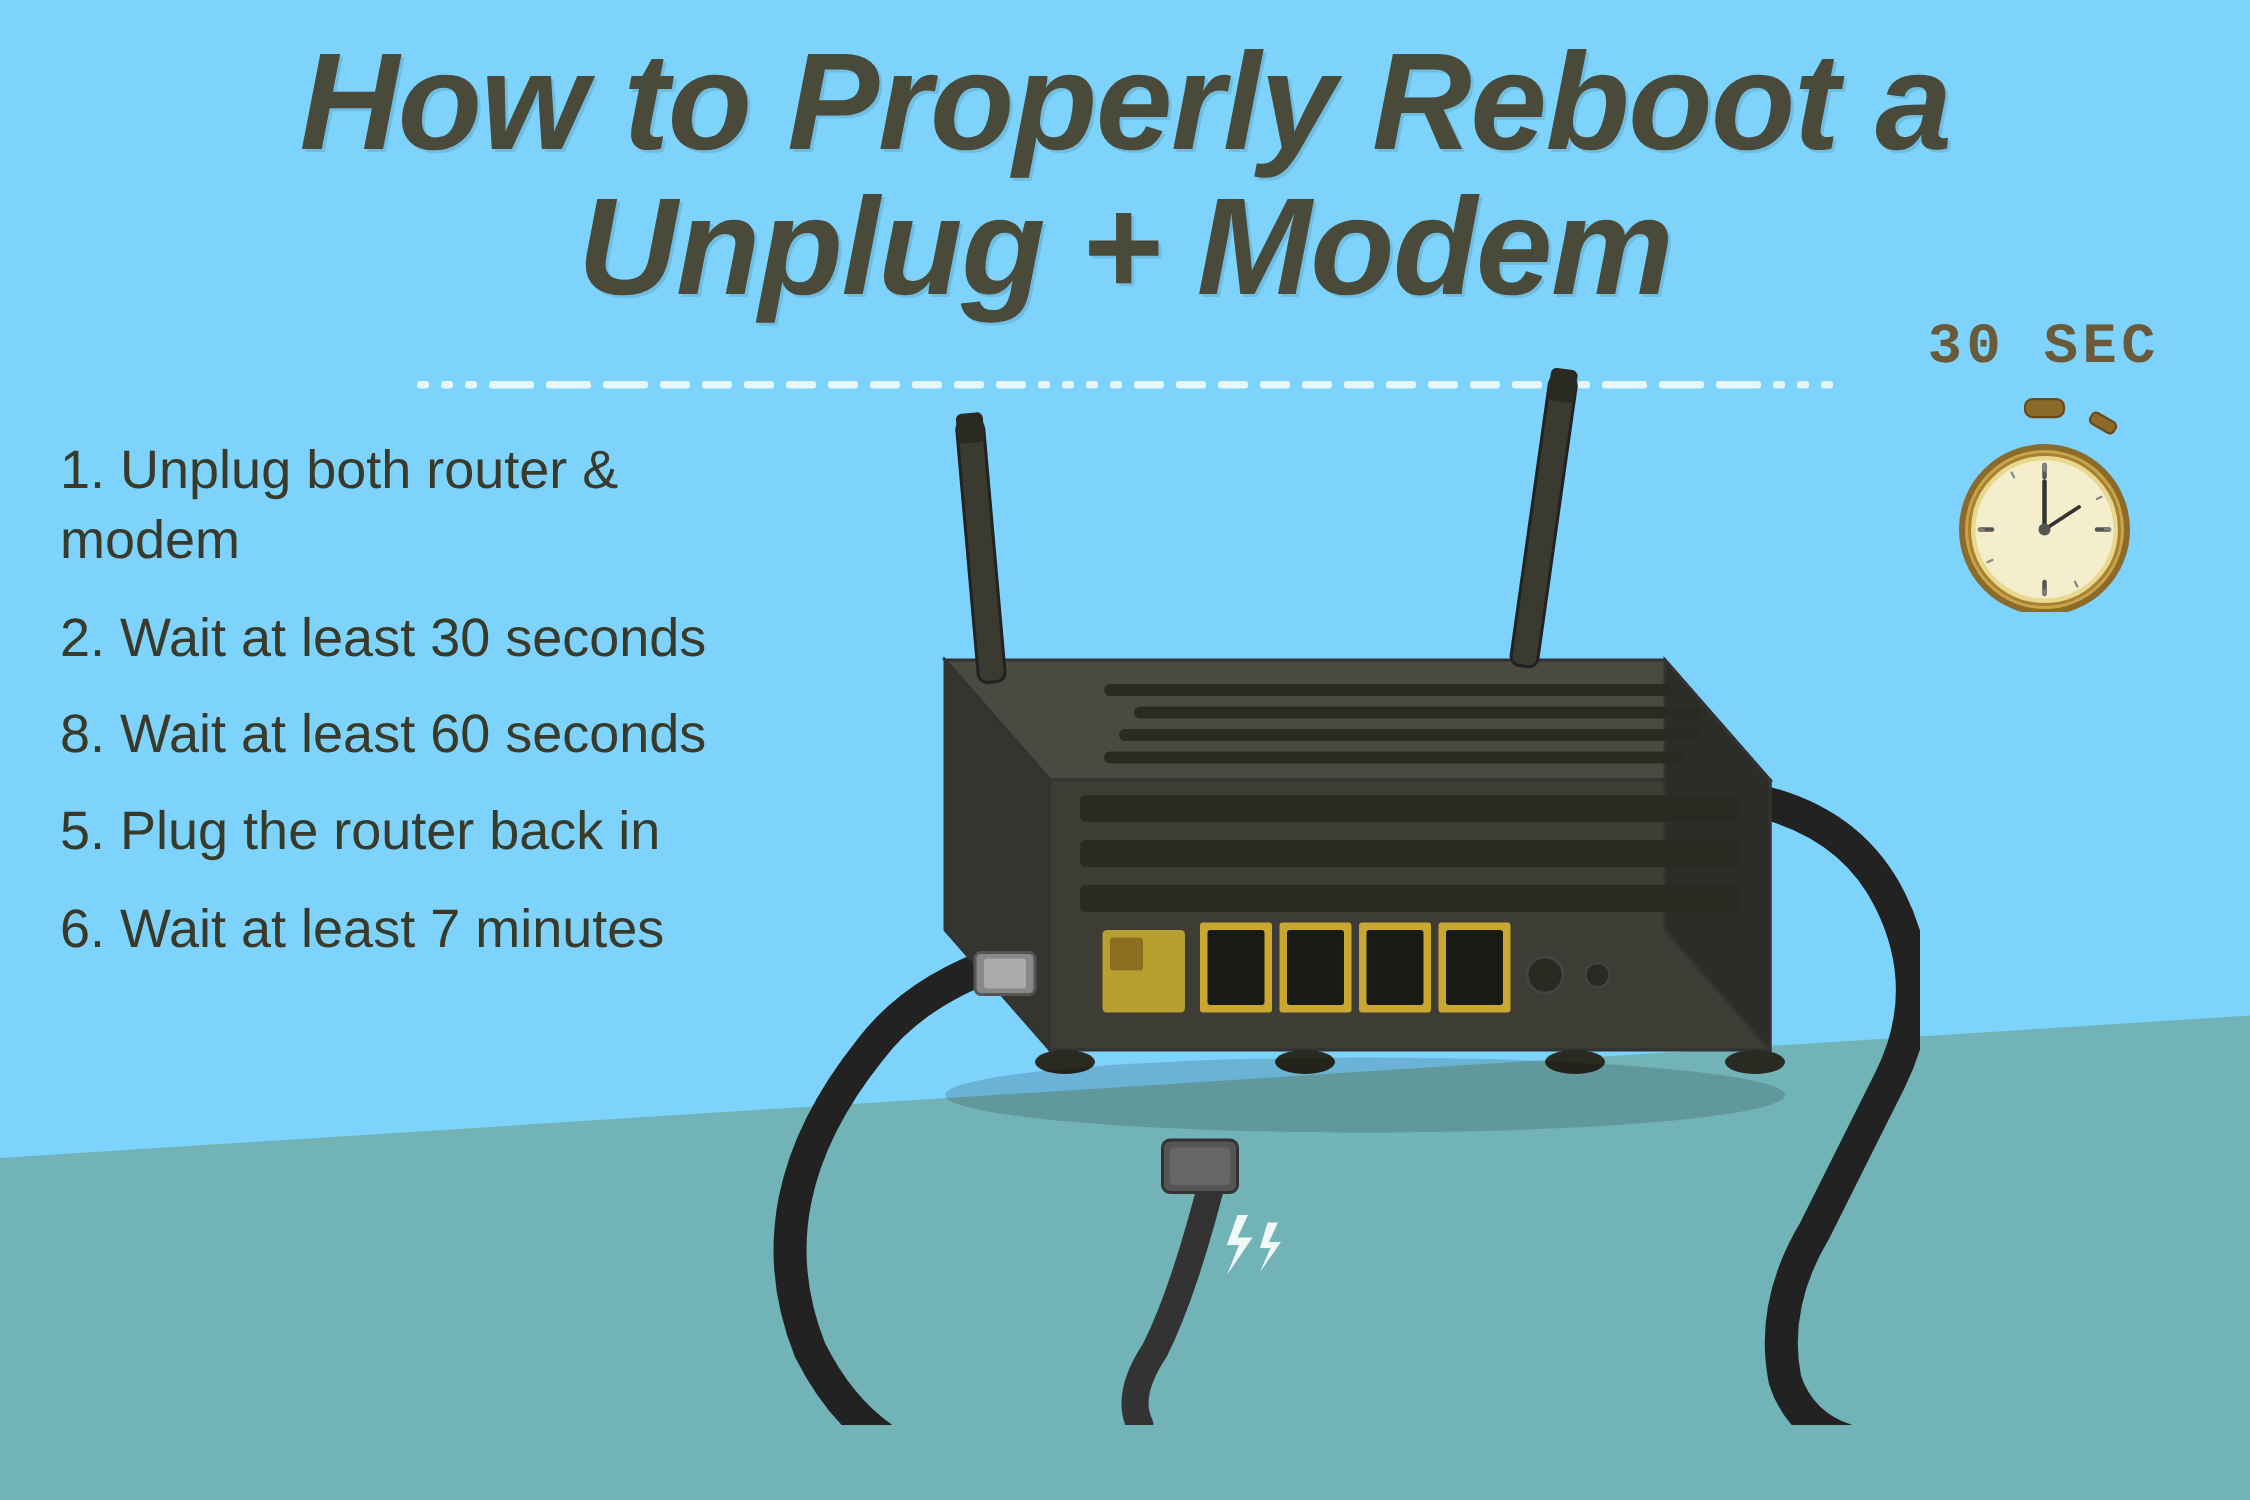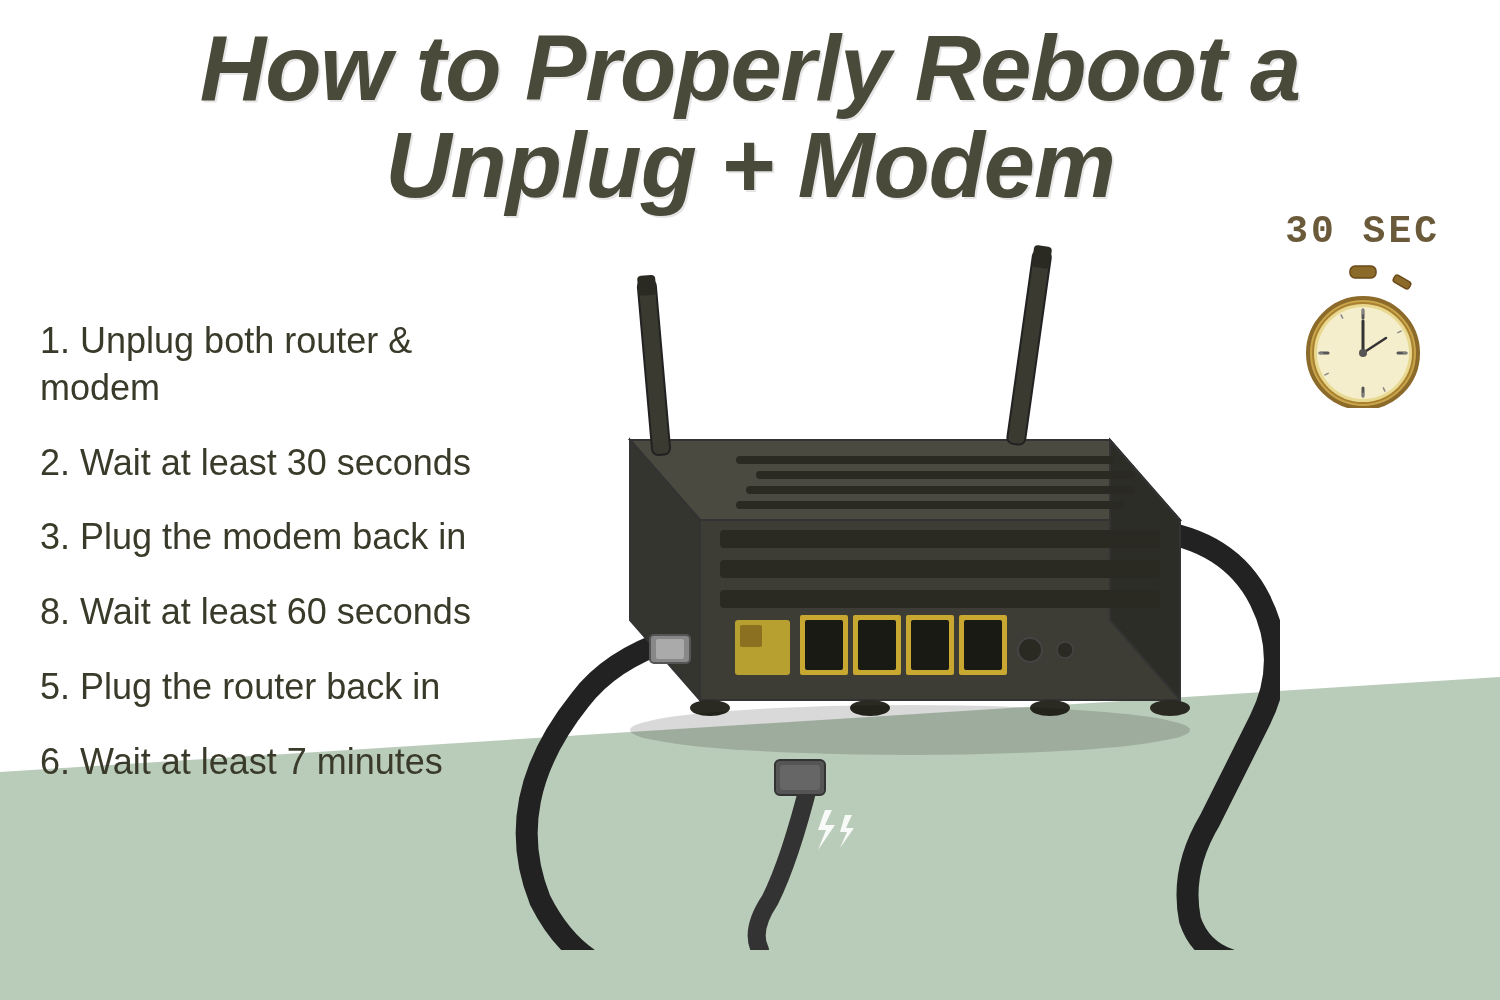--- a/index.html
+++ b/index.html
@@ -9,21 +9,21 @@
       height: 1000px;
       background-color: #8fbc8f;
       overflow: hidden;
       font-family: Georgia, serif;
       position: relative;
     }
 
     .bg {
       width: 100%;
       height: 100%;
-      background-color: #ffffff;
+      background-color: #7dd3fc;
       position: relative;
     }
 
     
     .shadow-band {
       position: absolute;
       bottom: 0;
       left: 0;
       width: 100%;
       height: 380px;
@@ -60,21 +60,20 @@
       width: 480px;
     }
 
     .step-item {
       font-family: 'Arial', sans-serif;
       font-size: 36px;
       font-weight: 400;
       color: #3a3a2a;
       line-height: 1.3;
       margin-bottom: 18px;
-      margin-top: 28px;
     }
 
     .step-item.step-7 {
       line-height: 1.3;
     }
 
     .step-item .step-indent {
       margin-left: 40px;
     }
 
@@ -193,21 +192,20 @@
     <span class="dot-segment large"></span>
     <span class="dot-segment large"></span>
     <span class="dot-segment small"></span>
     <span class="dot-segment small"></span>
     <span class="dot-segment small"></span>
   </div>
 
   <div class="steps-list">
     <div class="step-item">1. Unplug both router &amp; modem</div>
     <div class="step-item">2. Wait at least 30 seconds</div>
-    <div class="step-item">3. Plug the modem back in</div>
     <div class="step-item">8. Wait at least 60 seconds</div>
     <div class="step-item">5. Plug the router back in</div>
     <div class="step-item">6. Wait at least 7 minutes</div>
   </div>
 
   <div class="stopwatch-container">
     <div class="timer-label">30 SEC</div>
     <svg class="stopwatch-svg" width="130" height="150" viewBox="0 0 130 150">
 
       <rect x="52" y="8" width="26" height="12" rx="5" fill="#8B6A2A" stroke="#6a4a1a" stroke-width="1.5"></rect>

